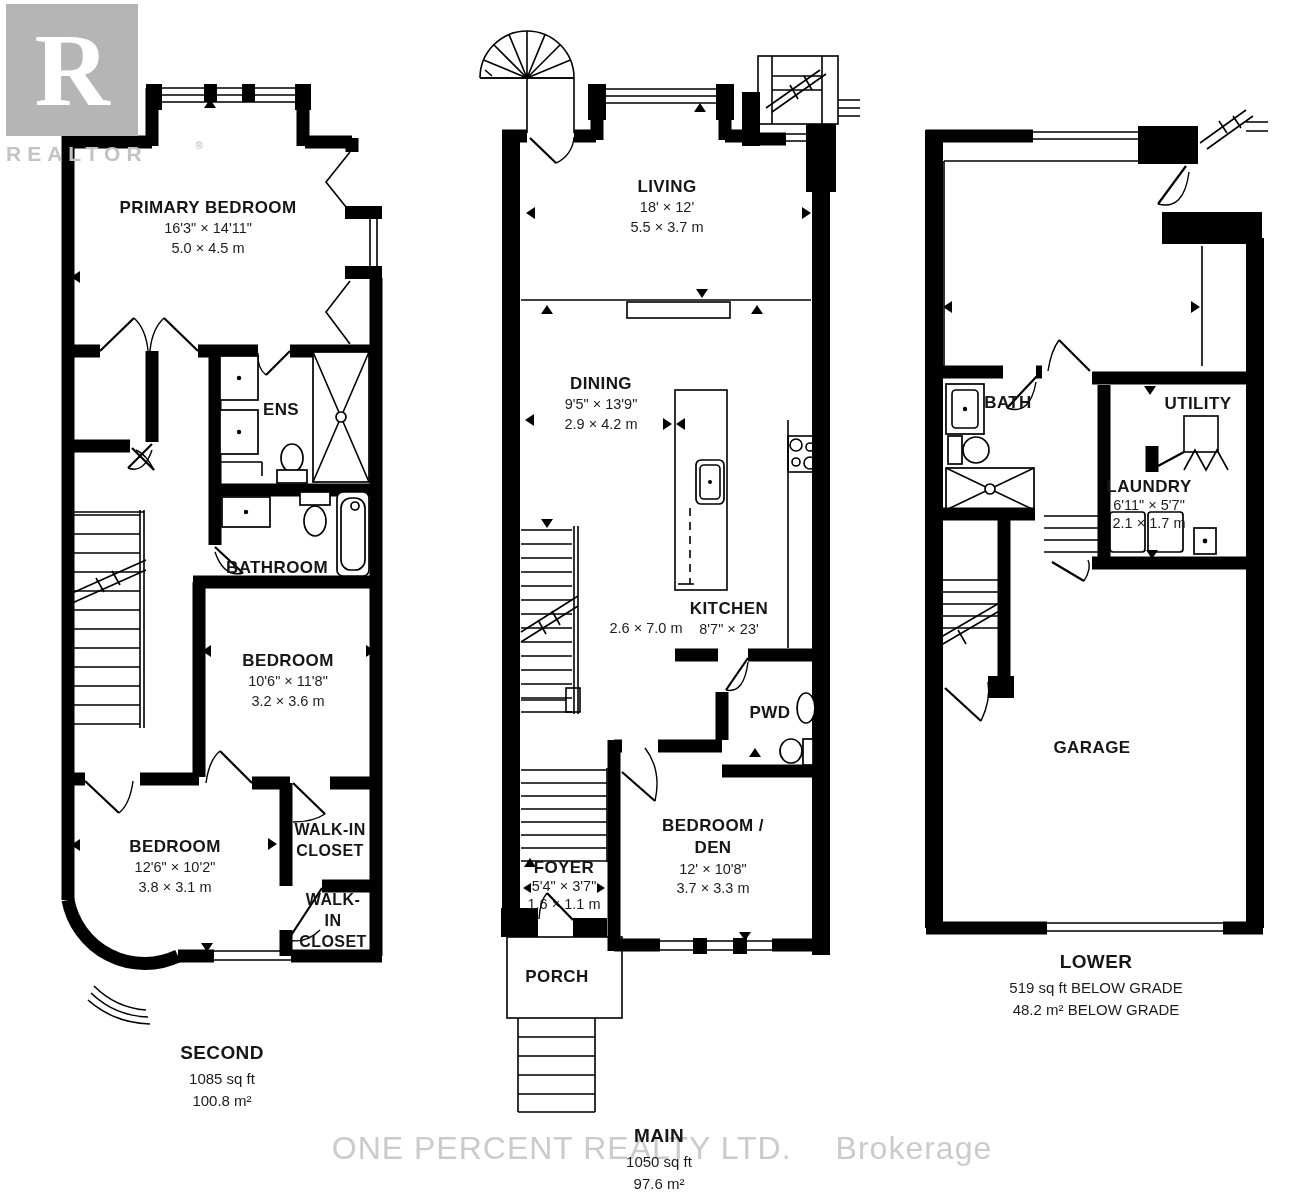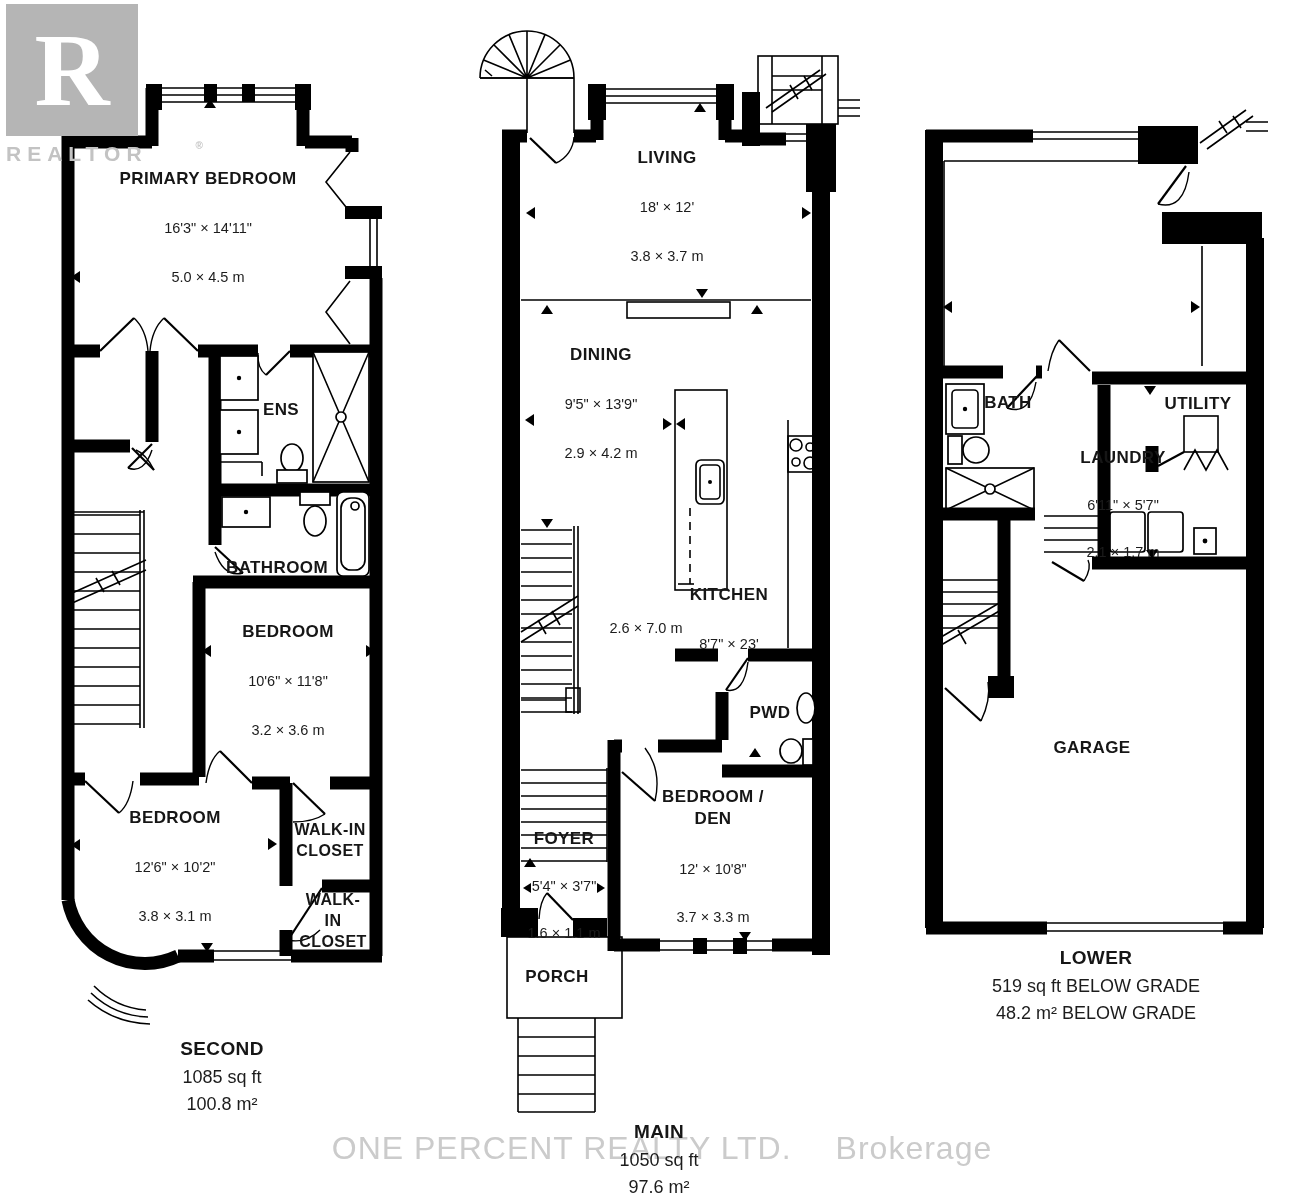--- a/index.html
+++ b/index.html
@@ -8,28 +8,28 @@
   svg{position:absolute;left:0;top:0;}
   .wall{stroke:#000;stroke-width:13;fill:none;stroke-linecap:butt;}
   .wallx{stroke:#000;stroke-width:18;fill:none;stroke-linecap:butt;}
   .thin{stroke:#000;stroke-width:1.6;fill:none;}
   .door{stroke:#000;stroke-width:2.2;fill:none;}
   .arc{stroke:#000;stroke-width:1.4;fill:none;}
   .dash{stroke:#000;stroke-width:1.6;fill:none;stroke-dasharray:8 6;}
   .blk{fill:#000;stroke:none;}
   .fix{stroke:#000;stroke-width:1.7;fill:#fff;}
   .rlabel{position:absolute;transform:translate(-50%,-50%);display:flex;flex-direction:column;
-          align-items:center;text-align:center;line-height:1.32;white-space:nowrap;z-index:5;gap:29px;}
+          align-items:center;text-align:center;line-height:1.32;white-space:nowrap;z-index:5;}
   .rname{font-size:17px;font-weight:600;letter-spacing:.4px;color:#161616;}
   .rdim{font-size:14.5px;font-weight:400;color:#1c1c1c;}
   .wrap{white-space:normal;}
   .flabel{position:absolute;transform:translate(-50%,-50%);display:flex;flex-direction:column;
           align-items:center;text-align:center;line-height:1.5;white-space:nowrap;z-index:6;}
   .fname{font-size:19px;font-weight:600;color:#161616;letter-spacing:.4px;}
-  .farea{font-size:18px;color:#1c1c1c;}
+  .farea{font-size:15px;color:#1c1c1c;}
   
   #realtor-logo{position:absolute;left:6px;top:4px;z-index:1;}
   #realtor-logo .sq{width:132px;height:132px;background:#b5b5b5;display:flex;align-items:center;justify-content:center;}
   #realtor-logo .r{font-family:"Liberation Serif", serif;font-weight:700;font-size:104px;color:#fff;line-height:1;}
   #realtor-logo .txt{margin-top:6px;font-size:21px;letter-spacing:6px;color:#c3c3c3;font-weight:600;display:flex;align-items:flex-start;gap:48px;}
   #realtor-logo .reg{font-size:10px;letter-spacing:0;margin-top:-2px;}
   #brokerage{position:absolute;left:388px;top:1130px;width:548px;display:flex;justify-content:center;gap:44px;
              font-size:32px;font-weight:400;color:#cbcbcb;letter-spacing:1px;z-index:2;
              text-shadow:0 0 6px #fff;white-space:nowrap;text-align:right;}
 </style>
@@ -350,21 +350,21 @@
   </div>
   <div class="flabel" style="left:222px;top:1076px">
     <span class="fname">SECOND</span>
     <span class="farea">1085 sq ft</span>
     <span class="farea">100.8 m²</span>
   </div>
 
   <div class="rlabel" style="left:667px;top:206px">
     <span class="rname">LIVING</span>
     <span class="rdim">18' × 12'</span>
-    <span class="rdim">3.8 × 3.7 m</span>
+    <span class="rdim">5.5 × 3.7 m</span>
   </div>
   <div class="rlabel" style="left:601px;top:403px">
     <span class="rname">DINING</span>
     <span class="rdim">9'5" × 13'9"</span>
     <span class="rdim">2.9 × 4.2 m</span>
   </div>
   <div class="rlabel" style="left:729px;top:619px">
     <span class="rname">KITCHEN</span>
     <span class="rdim">8'7" × 23'</span>
   </div>
@@ -392,21 +392,21 @@
     <span class="farea">1050 sq ft</span>
     <span class="farea">97.6 m²</span>
   </div>
 
   <div class="rlabel" style="left:1008px;top:403px">
     <span class="rname">BATH</span>
   </div>
   <div class="rlabel" style="left:1198px;top:404px">
     <span class="rname">UTILITY</span>
   </div>
-  <div class="rlabel" style="left:1123px;top:505px;line-height:1.2">
+  <div class="rlabel" style="left:1149px;top:505px;line-height:1.2">
     <span class="rname">LAUNDRY</span>
     <span class="rdim">6'11" × 5'7"</span>
     <span class="rdim">2.1 × 1.7 m</span>
   </div>
   <div class="rlabel" style="left:1092px;top:748px">
     <span class="rname">GARAGE</span>
   </div>
   <div class="flabel" style="left:1096px;top:985px">
     <span class="fname">LOWER</span>
     <span class="farea">519 sq ft BELOW GRADE</span>

